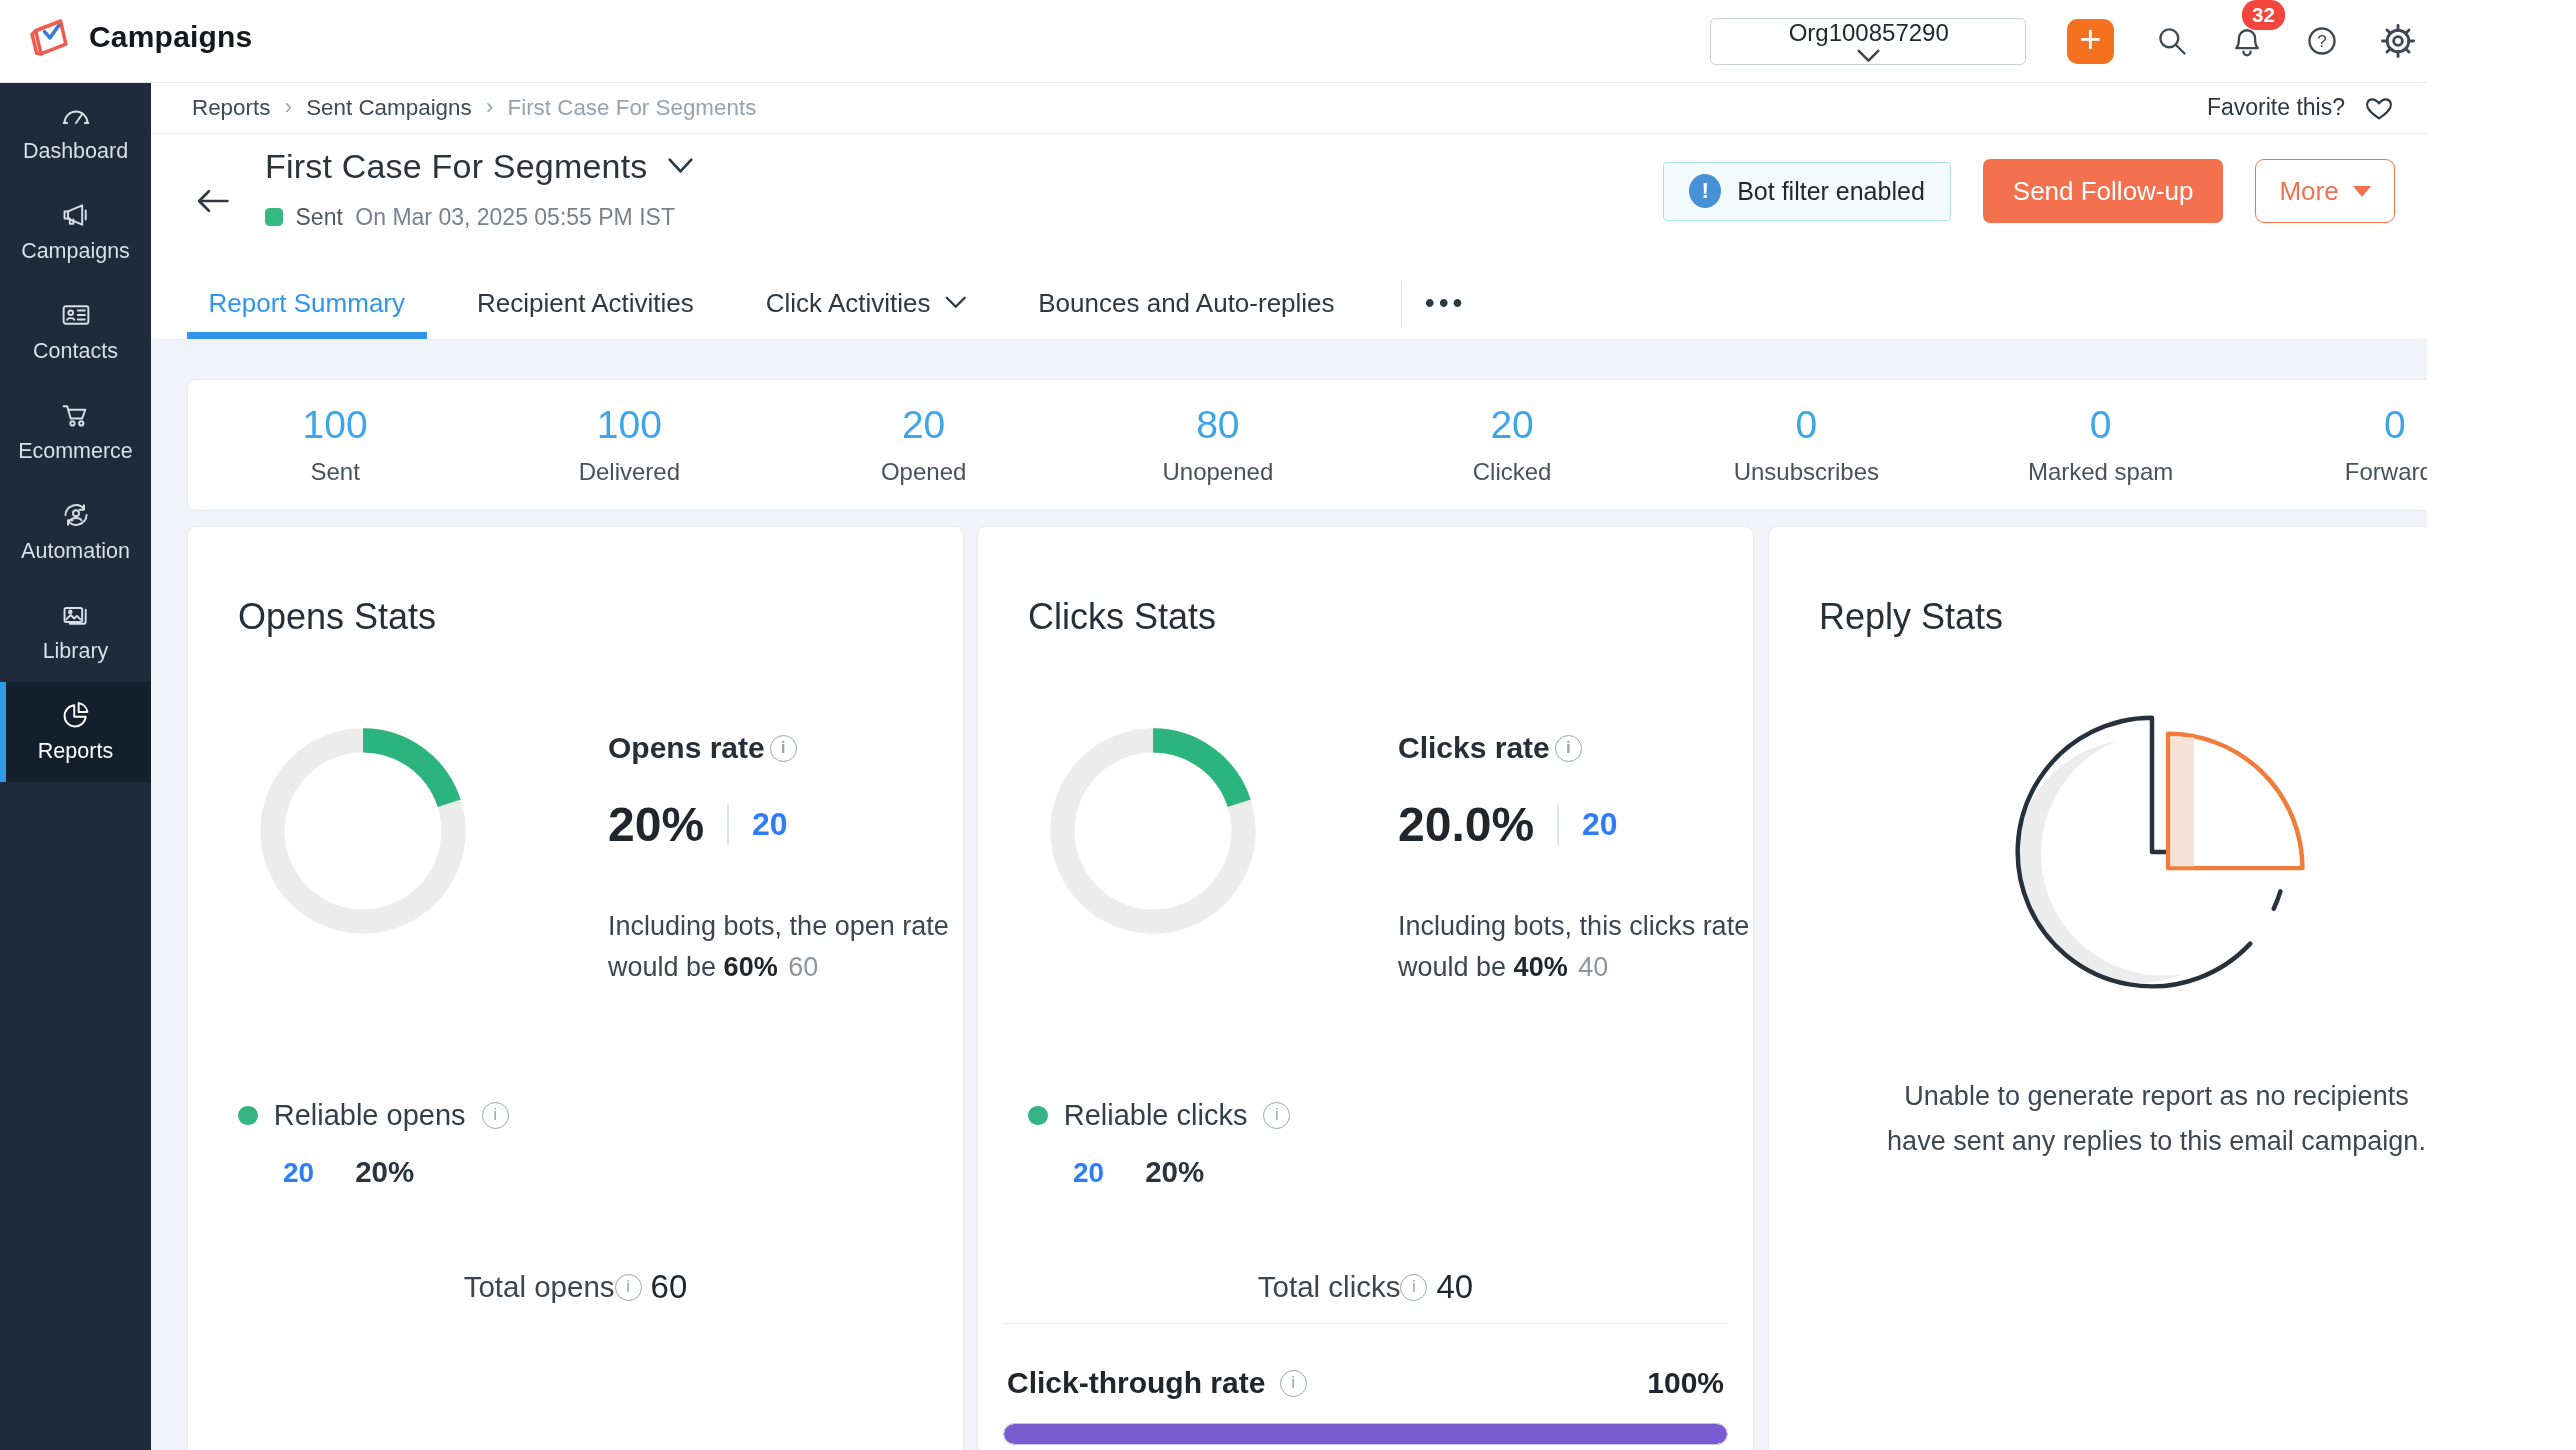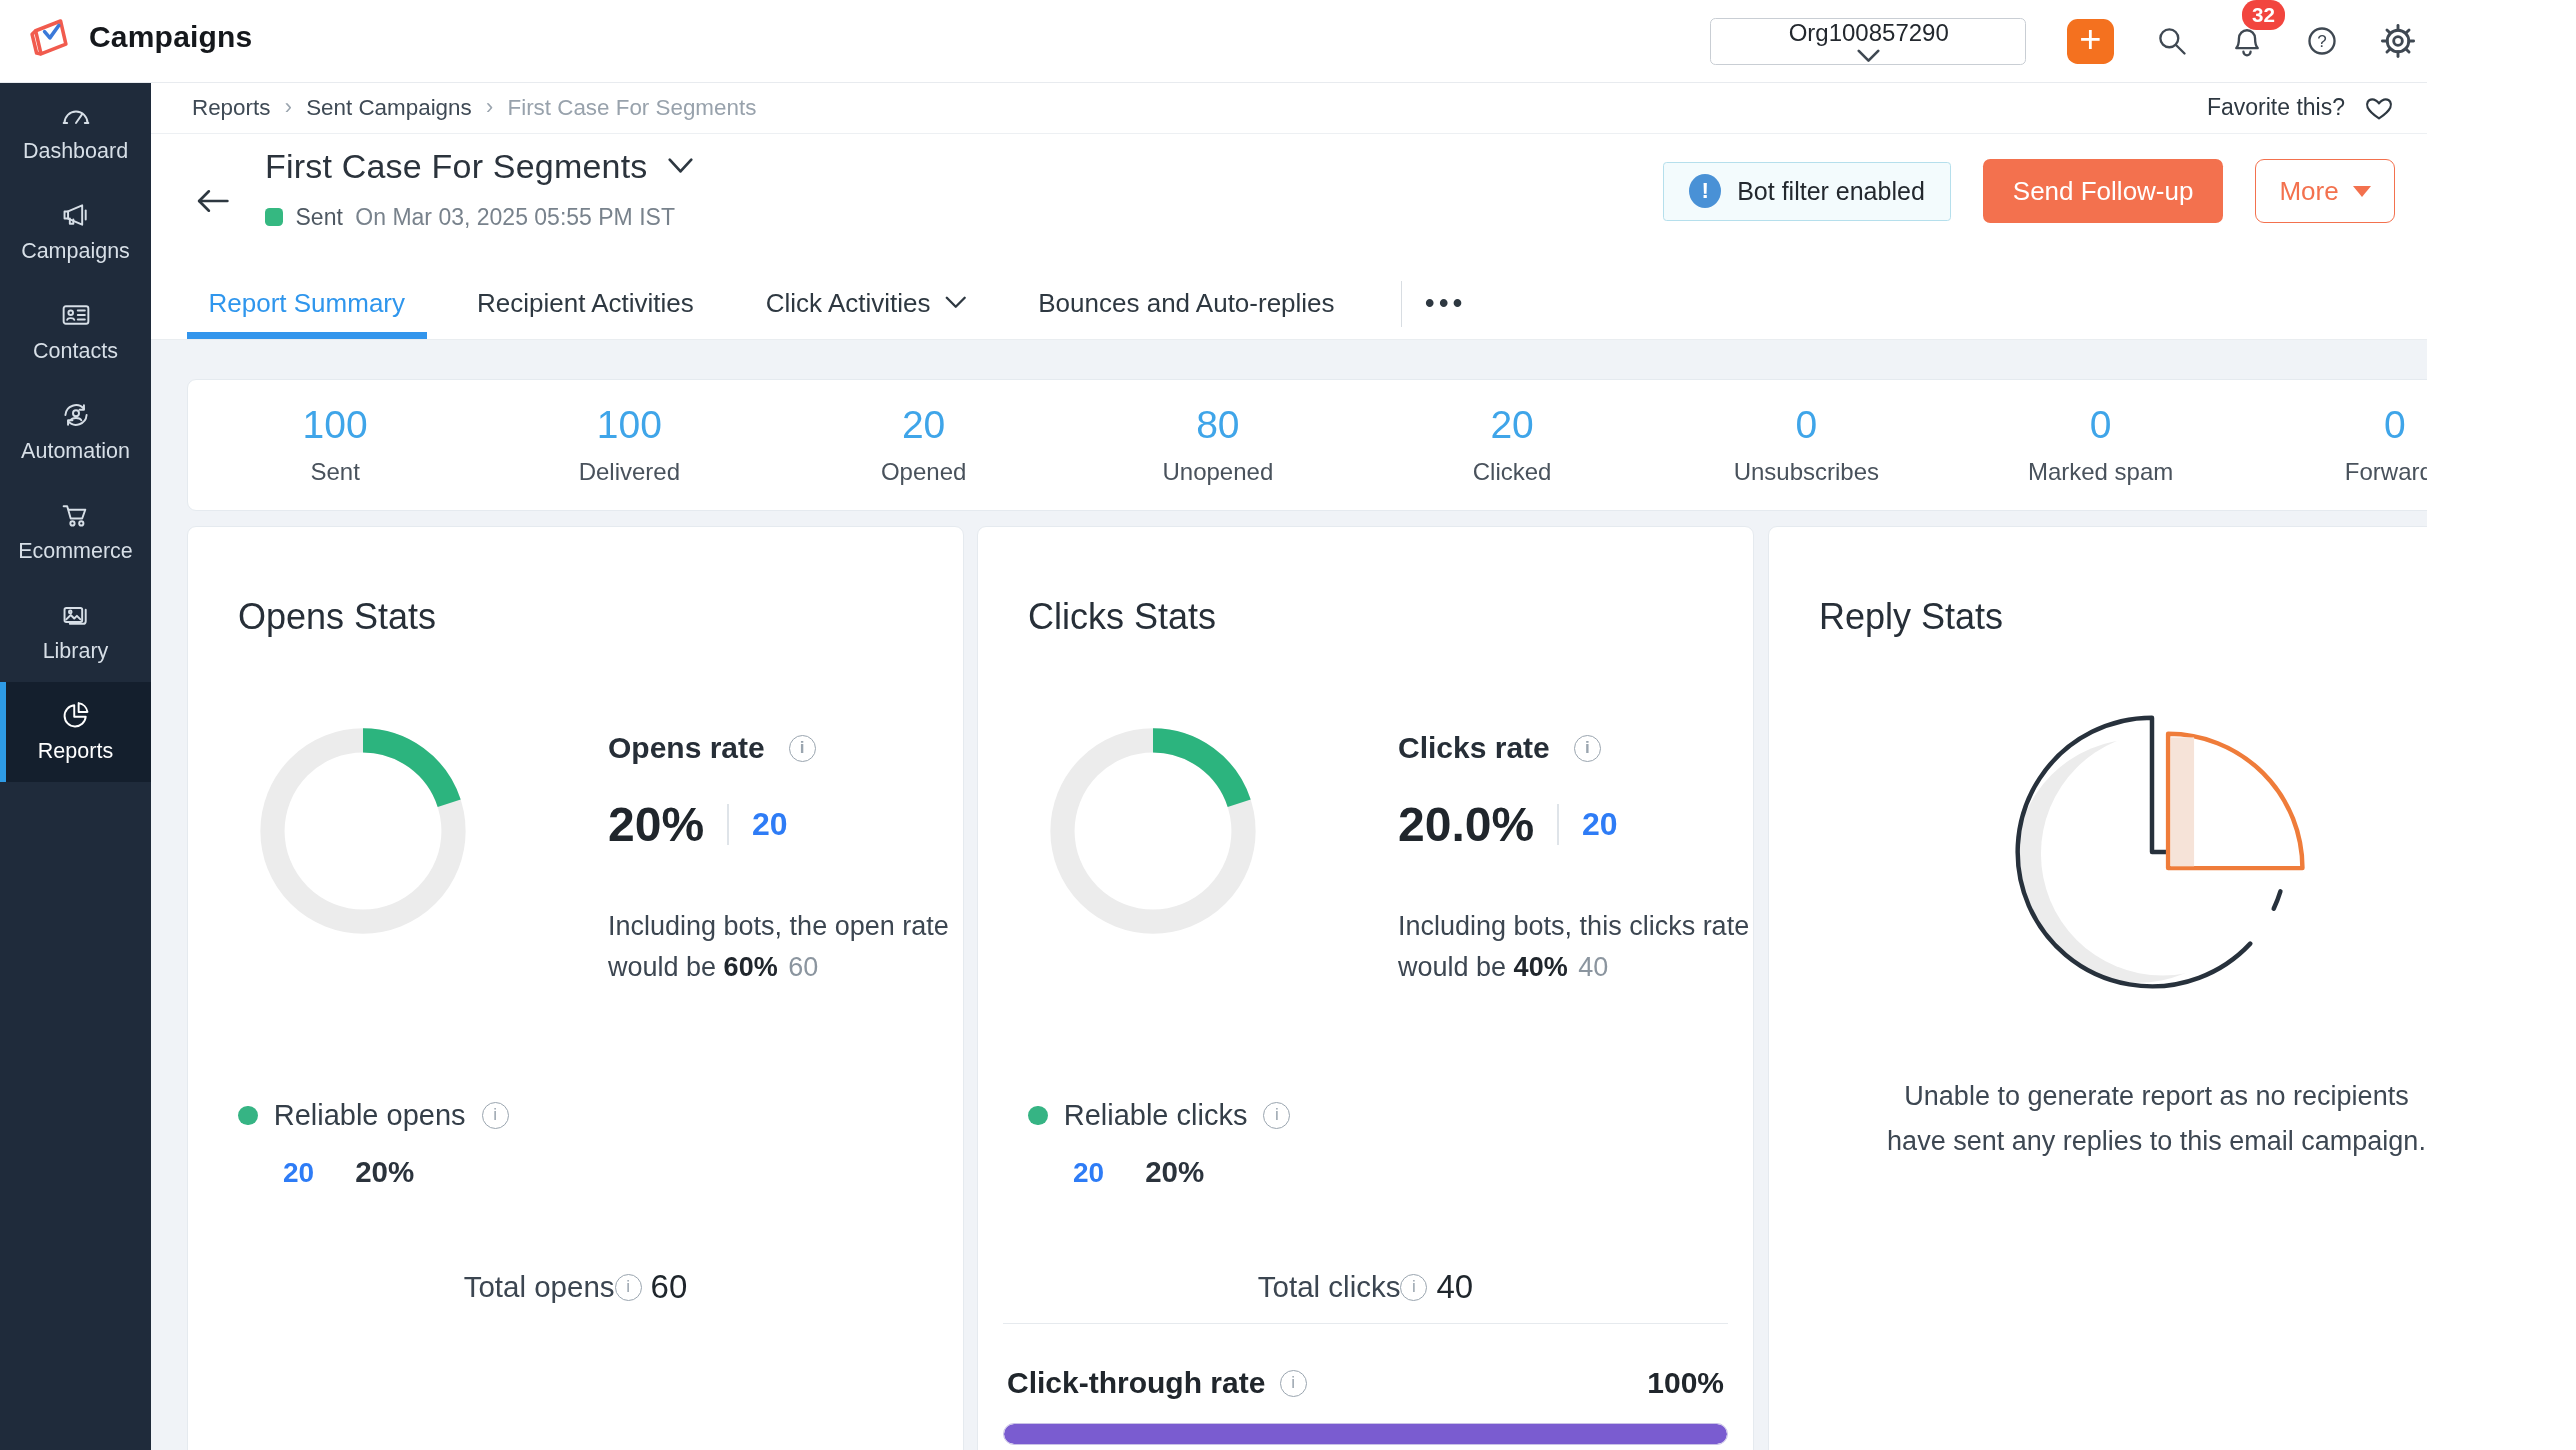--- a/index.html
+++ b/index.html
@@ -67,21 +67,21 @@
   .stat-label{font-size:24px;color:#49525c;margin-top:10.7px;}
 
   .card{position:absolute;top:186px;width:777px;height:1002px;background:#fff;border:0.9px solid #e5eaef;border-radius:9px;box-sizing:border-box;}
   .card.opens{left:36px;}
   .card.clicks{left:826px;}
   .card.reply{left:1617px;}
   .card-title{position:absolute;left:50px;top:39px;font-size:36px;font-weight:500;color:#272f38;}
 
   .donut{position:absolute;left:54px;top:183px;}
   .rate-block{position:absolute;left:420px;top:204px;width:376px;}
-  .rate-label{display:flex;align-items:center;gap:24px;font-size:30px;font-weight:700;color:#262e37;}
+  .rate-label{display:flex;align-items:center;gap:5px;font-size:30px;font-weight:700;color:#262e37;}
   .rate-value{margin-top:32px;display:flex;align-items:center;gap:23px;}
   .rate-big{font-size:48px;font-weight:700;color:#20262c;}
   .vdiv{width:1.8px;height:41px;background:#dfe4e9;}
   .rate-count{font-size:32px;font-weight:600;color:#2e7cf6;}
   .note{margin-top:54px;font-size:27px;line-height:41px;color:#3c4651;}
   .note b{color:#20262c;text-align:right;}
   .note .muted{color:#8b959f;margin-left:10.7px;}
 
   .legend-row{position:absolute;left:50px;top:572px;display:flex;align-items:center;gap:16px;}
   .legend-dot{width:19.7px;height:19.7px;border-radius:50%;background:#36b484;}
@@ -224,39 +224,39 @@
             <line x1="21" y1="12" x2="29" y2="12"></line>
             <line x1="21" y1="17" x2="29" y2="17"></line>
             <line x1="21" y1="22" x2="29" y2="22"></line>
           </svg>
         </span>
       <span class="nav-label">Contacts</span>
     </div>
     <div class="nav-item">
       <span>
           <svg width="34" height="30" viewBox="0 0 38 34" fill="none" stroke="#d7dfe7" stroke-width="2.2" stroke-linecap="round" stroke-linejoin="round">
+            <path d="M5 7h4l4 14h13l3.5-10H11"></path>
+            <circle cx="15" cy="26.5" r="2.4"></circle>
+            <circle cx="25" cy="26.5" r="2.4"></circle>
+          </svg>
+        </span>
+      <span class="nav-label">Ecommerce</span>
+    </div>
+    <div class="nav-item">
+      <span>
+          <svg width="34" height="30" viewBox="0 0 38 34" fill="none" stroke="#d7dfe7" stroke-width="2.2" stroke-linecap="round" stroke-linejoin="round">
             <circle cx="19" cy="15" r="3.4"></circle>
             <path d="M13 23c1.2-3.4 10.8-3.4 12 0"></path>
             <path d="M7 17a12 12 0 0 1 21-7"></path>
             <path d="M31 17a12 12 0 0 1-21 7"></path>
             <path d="M28 6v5h-5"></path>
             <path d="M10 28v-5h5"></path>
           </svg>
         </span>
       <span class="nav-label">Automation</span>
-    </div>
-    <div class="nav-item">
-      <span>
-          <svg width="34" height="30" viewBox="0 0 38 34" fill="none" stroke="#d7dfe7" stroke-width="2.2" stroke-linecap="round" stroke-linejoin="round">
-            <path d="M5 7h4l4 14h13l3.5-10H11"></path>
-            <circle cx="15" cy="26.5" r="2.4"></circle>
-            <circle cx="25" cy="26.5" r="2.4"></circle>
-          </svg>
-        </span>
-      <span class="nav-label">Ecommerce</span>
     </div>
     <div class="nav-item">
       <span>
           <svg width="34" height="30" viewBox="0 0 38 34" fill="none" stroke="#d7dfe7" stroke-width="2.2" stroke-linecap="round" stroke-linejoin="round">
             <rect x="6" y="9" width="20" height="16" rx="2"></rect>
             <path d="M8 22l5-5 4 4 3-3 4 4"></path>
             <circle cx="12.5" cy="13.5" r="1.5"></circle>
             <path d="M30 11v13a3 3 0 0 1-3 3H12"></path>
           </svg>
         </span>

